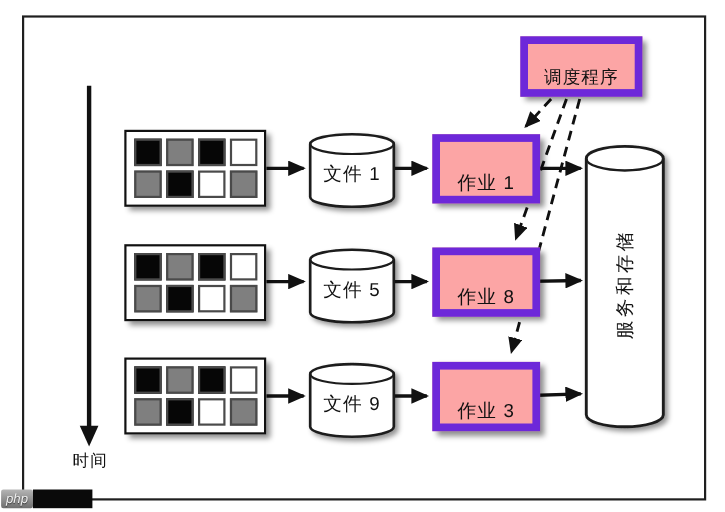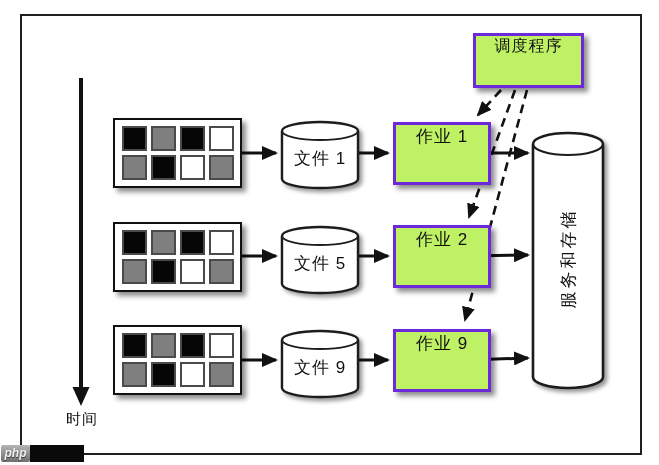--- a/index.html
+++ b/index.html
@@ -22,23 +22,23 @@
     background:#fff;border:2.5px solid #111;box-sizing:border-box;
     box-shadow:4px 4px 5px rgba(0,0,0,0.45);
     display:grid;grid-template-columns:repeat(4,25px);grid-template-rows:repeat(2,25px);
     gap:4px;justify-content:center;align-content:center;
   }
   .block-grid .cell{width:25px;height:25px;border:2.5px solid #4a4a4a;box-sizing:border-box;}
   .grid-1{top:118px}.grid-2{top:222px}.grid-3{top:325px}
 
   
   .box{
-    position:absolute;background:#bef264;border:3px solid #6d28d9;box-sizing:border-box;
+    position:absolute;background:#fca5a5;border:7px solid #6d28d9;box-sizing:border-box;
     box-shadow:4px 4px 5px rgba(0,0,0,0.45);
-    display:flex;align-items:flex-start;justify-content:center;
+    display:flex;align-items:flex-end;justify-content:center;
     font-size:17px;letter-spacing:1px;
   }
   .job{left:393px;width:98px;height:63px;}
   .job-1{top:122px}.job-2{top:225px}.job-3{top:329px}
   .scheduler{left:473px;top:33px;width:111px;height:55px;font-size:16px;}
 
   
   .cyl-label{
     position:absolute;left:282px;width:76px;height:66px;
     display:flex;align-items:center;justify-content:center;
@@ -55,21 +55,21 @@
 
   .time-label{
     position:absolute;left:56px;top:410px;width:52px;text-align:center;
     font-size:15px;letter-spacing:1px;
   }
 
   
   .wm-php{
     position:absolute;left:1px;top:445px;width:29px;height:17px;
     background:linear-gradient(#b5b5b5,#6f6f6f);border-radius:2px;
-    color:#f2f2f2;font-style:italic;font-weight:bold;font-size:12px;
+    color:#f2f2f2;font-style:italic;font-weight:normal;font-size:12px;
     text-align:center;line-height:17px;text-shadow:0 1px 1px #333;
   }
   .wm-black{
     position:absolute;left:30px;top:445px;width:54px;height:17px;background:#0a0a0a;
   }
 </style>
 </head>
 <body>
 
 <div class="frame"></div>
@@ -161,24 +161,24 @@
   </div>
 
 <div class="cyl-label cyl-1">文件 1</div>
 <div class="cyl-label cyl-2">文件 5</div>
 <div class="cyl-label cyl-3">文件 9</div>
 
 <div class="box job job-1">
   <span>作业 1</span>
 </div>
 <div class="box job job-2">
-  <span>作业 2</span>
+  <span>作业 8</span>
 </div>
 <div class="box job job-3">
-  <span>作业 9</span>
+  <span>作业 3</span>
 </div>
 
 <div class="box scheduler">
   <span>调度程序</span>
 </div>
 
 <div class="storage-label">
   <span>服务和存储</span>
 </div>
 

